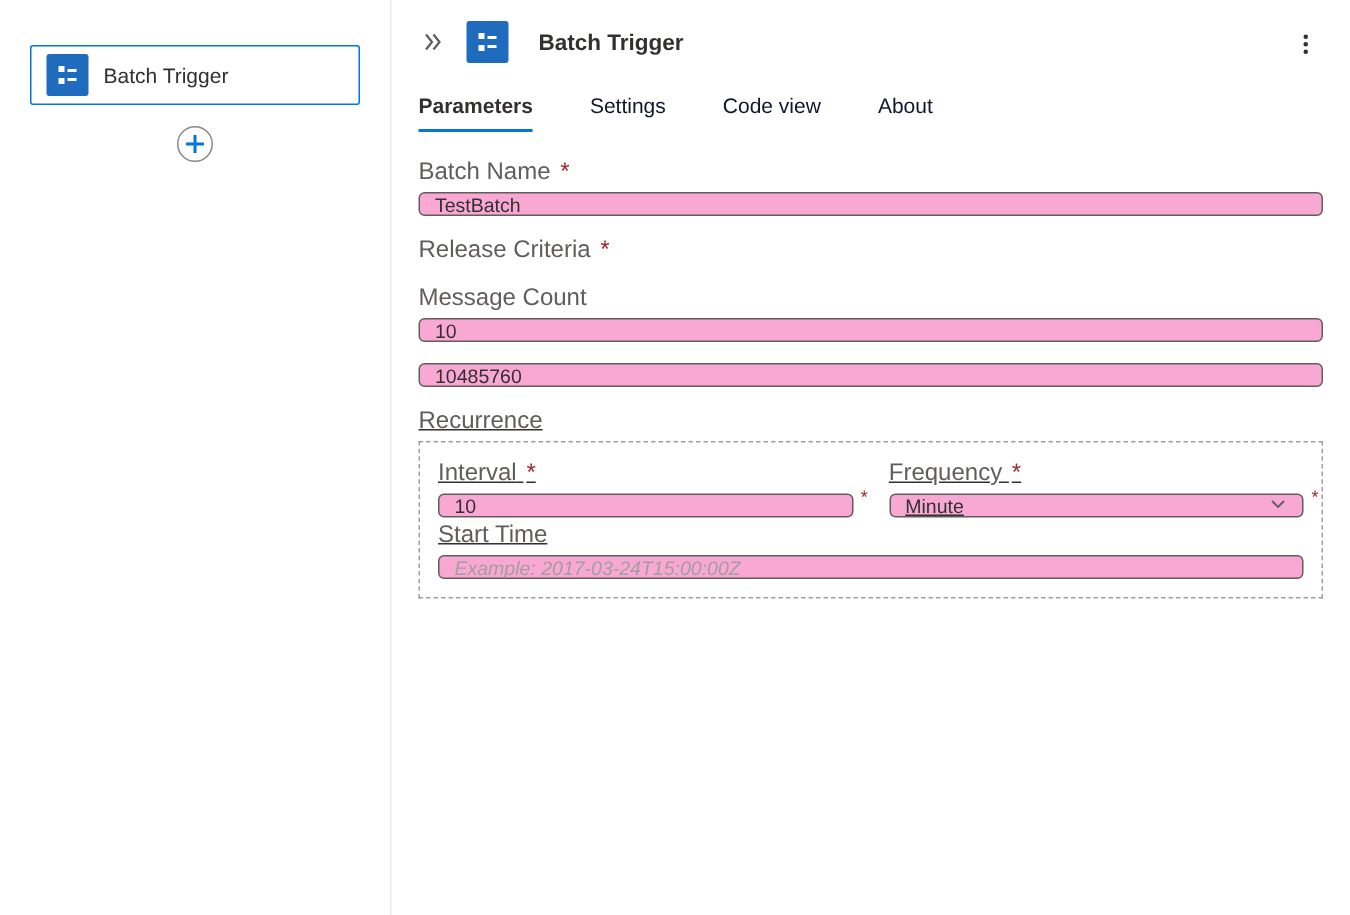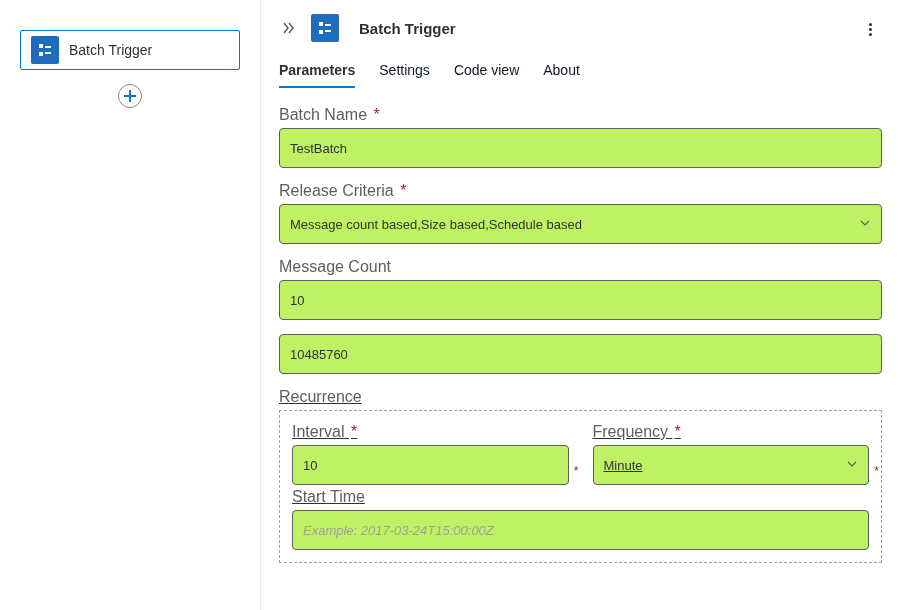--- a/index.html
+++ b/index.html
@@ -93,21 +93,21 @@
       display: block;
       width: 3px;
       height: 3px;
       background: #323130;
       border-radius: 50%;
       margin: 2px auto;
     }
     .tabs {
       display: flex;
       padding: 6px 18px 0 18px;
-      gap: 24px;
+      gap: 38px;
       border-bottom: 0;
     }
     .tab {
       font-size: 14px;
       color: #0f172a;
       padding: 6px 0 8px 0;
       cursor: pointer;
       border-bottom: 2px solid transparent;
     }
     .tab.active {
@@ -119,27 +119,27 @@
     .field { margin-bottom: 14px; }
     .field-label {
       font-size: 16px;
       color: #605e5c;
       margin-bottom: 4px;
       display: block;
     }
     .req { color: #a4262c; margin-left: 2px; }
     .text-input, .select-input {
       width: 100%;
-      height: 40px;
+      height: 16px;
       border: 1px solid #605e5c;
       border-radius: 4px;
       padding: 0 10px;
       font-size: 13px;
       color: #323130;
-      background: #bef264;
+      background: #f9a8d4;
       outline: none;
       font-family: inherit;
     }
     .text-input::placeholder { color: #a19f9d; font-style: italic; }
     .select-input {
       display: flex;
       align-items: center;
       justify-content: space-between;
       cursor: pointer;
     }
@@ -216,26 +216,20 @@
 
   <div class="form-area">
 
     <div class="field">
       <label class="field-label"><span>Batch Name</span> <span class="req">*</span></label>
       <input class="text-input" type="text" value="TestBatch" style="">
     </div>
 
     <div class="field">
       <label class="field-label"><span>Release Criteria</span> <span class="req">*</span></label>
-      <div class="select-input">
-        <span>Message count based,Size based,Schedule based</span>
-        <span class="chev"><svg width="12" height="12" viewBox="0 0 12 12">
-              <path d="M2 4 L6 8 L10 4" stroke="#605e5c" stroke-width="1.2" fill="none"></path>
-            </svg></span>
-      </div>
     </div>
 
     <div class="field">
       <label class="field-label">Message Count</label>
       <input class="text-input" type="text" value="10" style="">
     </div>
 
     <div class="field">
       <input class="text-input" type="text" value="10485760" style="">
     </div>

